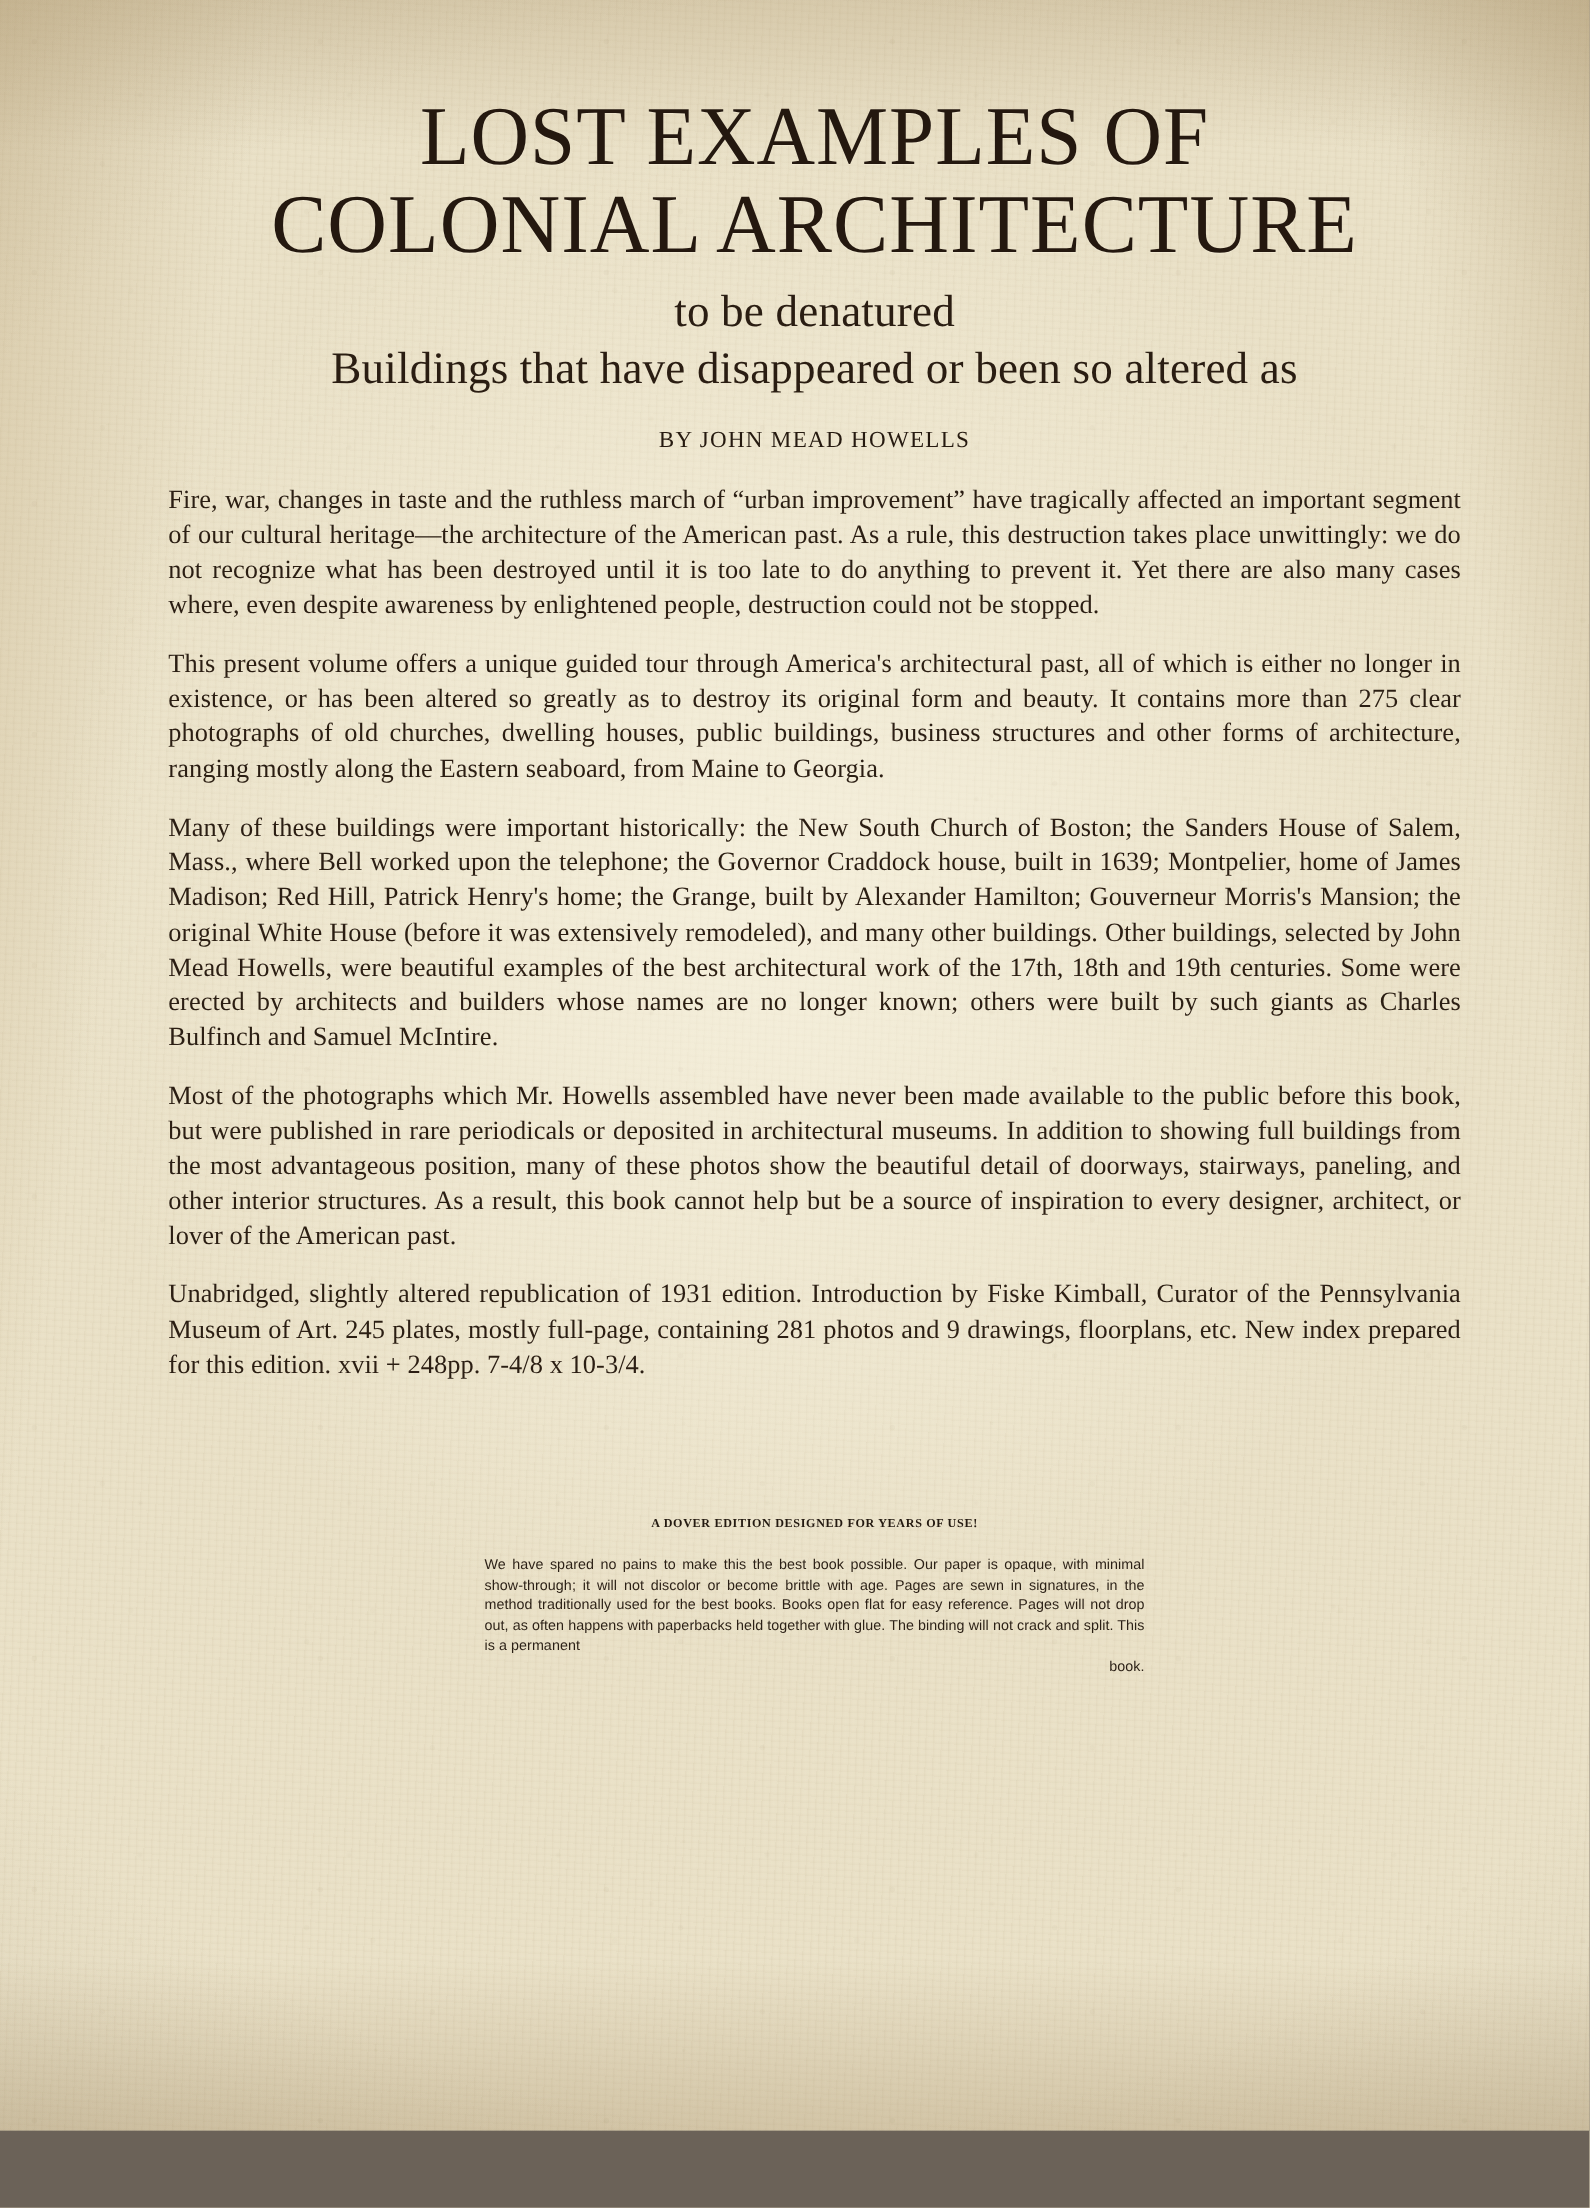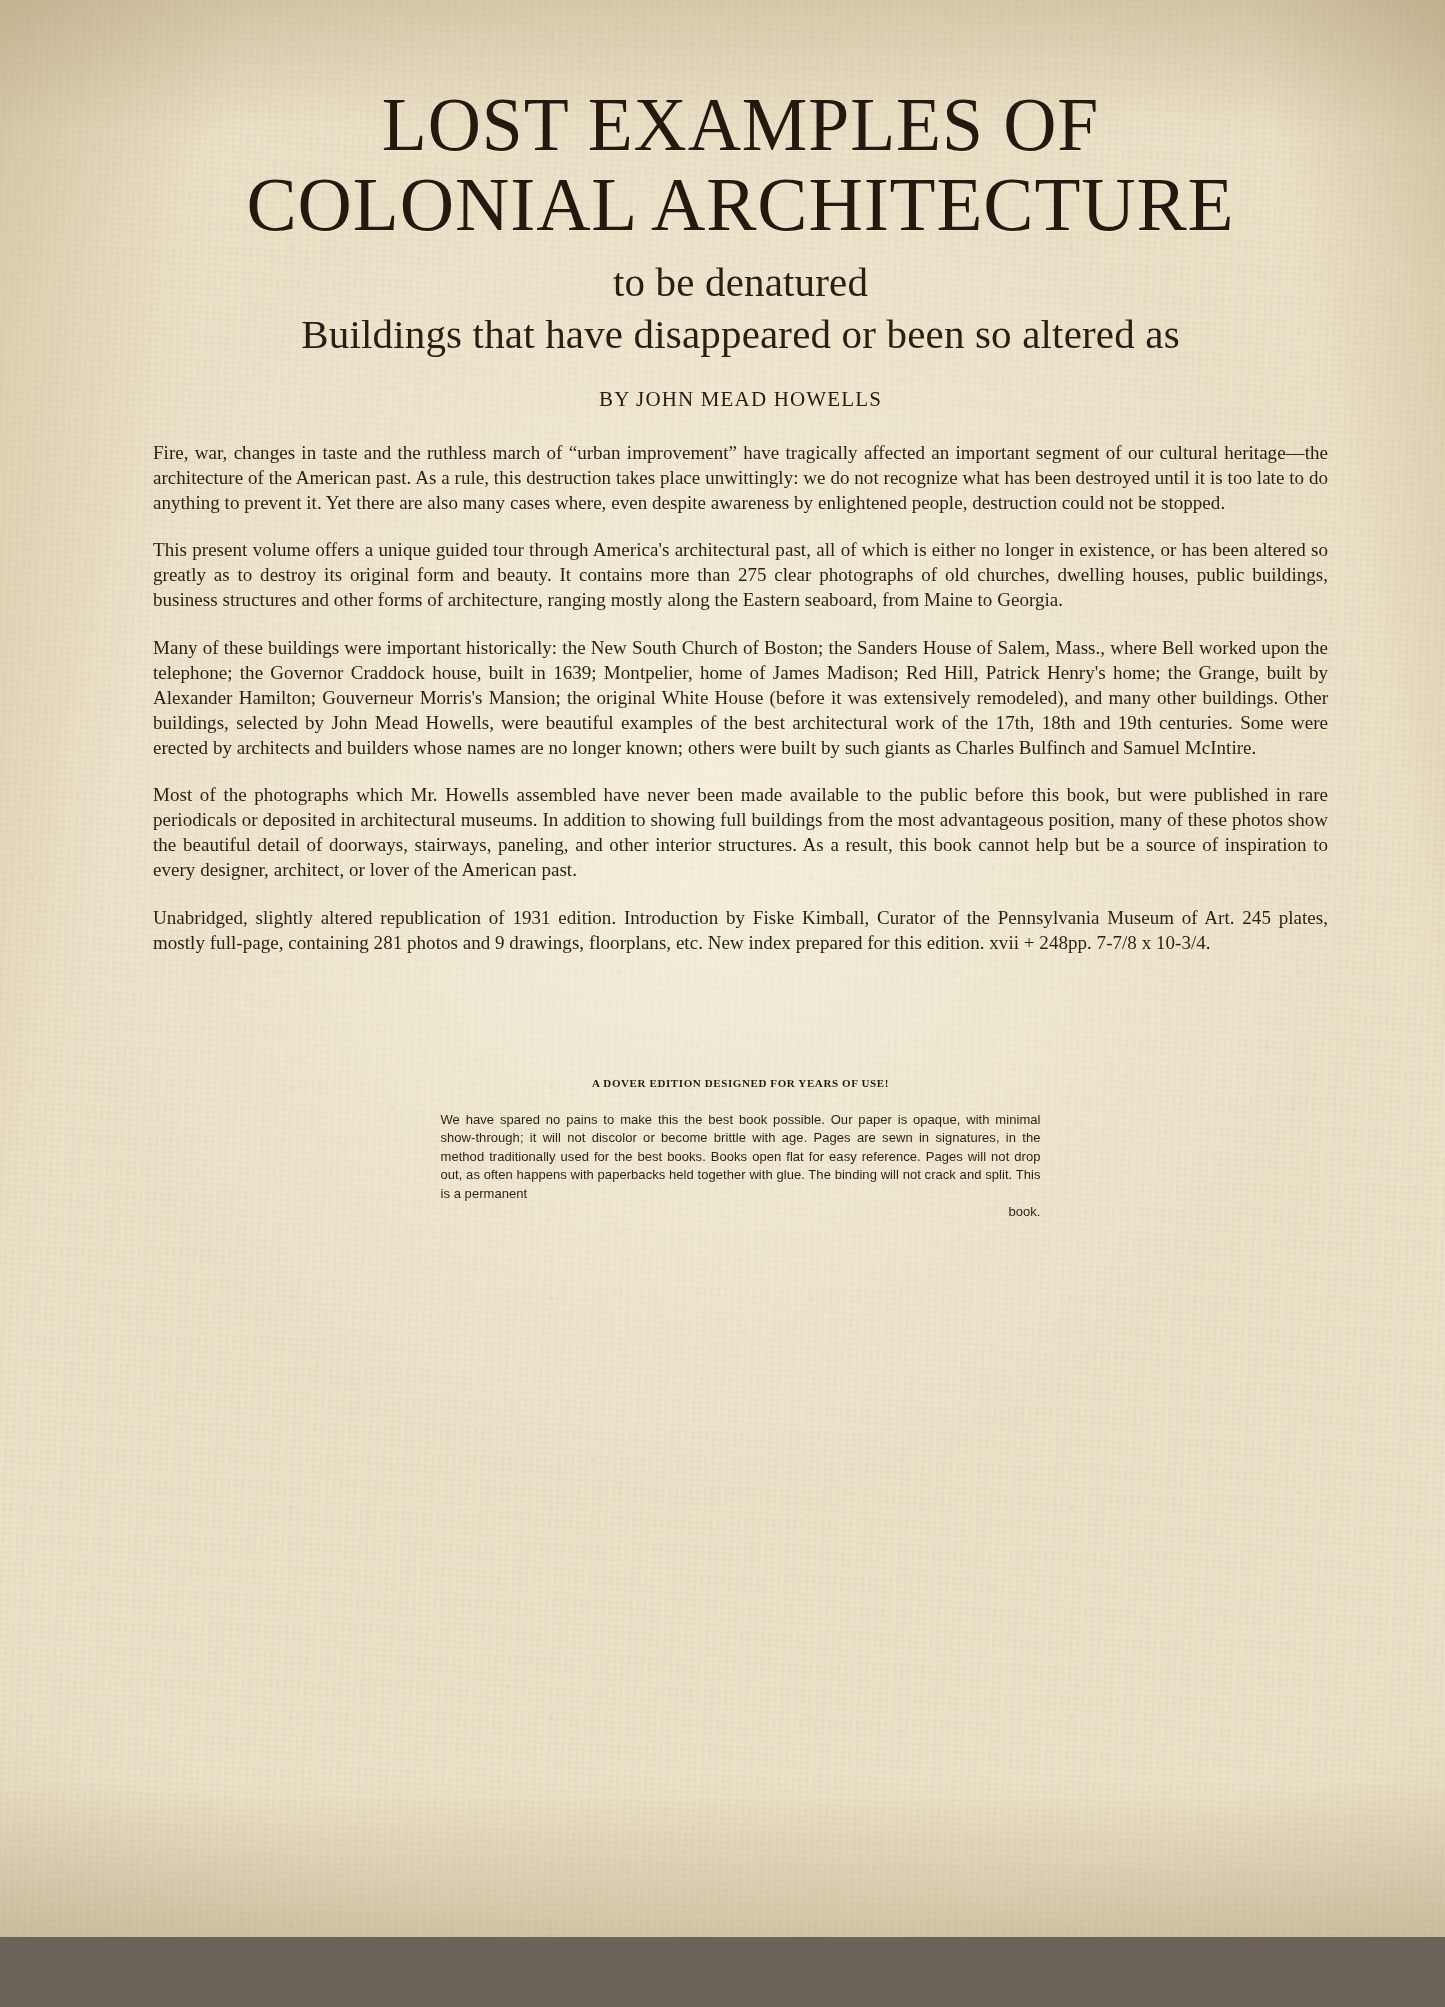--- a/index.html
+++ b/index.html
@@ -96,21 +96,21 @@
     margin-top: 26px;
     margin-bottom: 8px;
   }
 
   
   .body-copy {
     margin-top: 28px;
   }
 
   .body-copy p {
-    font-size: 19px;
+    font-size: 24px;
     line-height: 1.322;
     text-align: justify;
     text-justify: inter-word;
     margin: 0 0 22px 0;
     color: #2b1e13;
     letter-spacing: 0.002em;
   }
 
   .body-copy p:last-child {
     margin-bottom: 0;
@@ -177,21 +177,21 @@
       </div>
 
       <div class="byline">BY JOHN MEAD HOWELLS</div>
     </div>
 
     <div class="body-copy">
       <p>Fire, war, changes in taste and the ruthless march of “urban improvement” have tragically affected an important segment of our cultural heritage—the architecture of the American past. As a rule, this destruction takes place unwittingly: we do not recognize what has been destroyed until it is too late to do anything to prevent it. Yet there are also many cases where, even despite awareness by enlightened people, destruction could not be stopped.</p>
       <p>This present volume offers a unique guided tour through America's architectural past, all of which is either no longer in existence, or has been altered so greatly as to destroy its original form and beauty. It contains more than 275 clear photographs of old churches, dwelling houses, public buildings, business structures and other forms of architecture, ranging mostly along the Eastern seaboard, from Maine to Georgia.</p>
       <p>Many of these buildings were important historically: the New South Church of Boston; the Sanders House of Salem, Mass., where Bell worked upon the telephone; the Governor Craddock house, built in 1639; Montpelier, home of James Madison; Red Hill, Patrick Henry's home; the Grange, built by Alexander Hamilton; Gouverneur Morris's Mansion; the original White House (before it was extensively remodeled), and many other buildings. Other buildings, selected by John Mead Howells, were beautiful examples of the best architectural work of the 17th, 18th and 19th centuries. Some were erected by architects and builders whose names are no longer known; others were built by such giants as Charles Bulfinch and Samuel McIntire.</p>
       <p>Most of the photographs which Mr. Howells assembled have never been made available to the public before this book, but were published in rare periodicals or deposited in architectural museums. In addition to showing full buildings from the most advantageous position, many of these photos show the beautiful detail of doorways, stairways, paneling, and other interior structures. As a result, this book cannot help but be a source of inspiration to every designer, architect, or lover of the American past.</p>
-      <p>Unabridged, slightly altered republication of 1931 edition. Introduction by Fiske Kimball, Curator of the Pennsylvania Museum of Art. 245 plates, mostly full-page, containing 281 photos and 9 drawings, floorplans, etc. New index prepared for this edition. xvii + 248pp. 7-7/8 x 10-3/4.</p>
+      <p>Unabridged, slightly altered republication of 1931 edition. Introduction by Fiske Kimball, Curator of the Pennsylvania Museum of Art. 245 plates, mostly full-page, containing 281 photos and 9 drawings, floorplans, etc. New index prepared for this edition. xvii + 248pp. 7-4/8 x 10-3/4.</p>
 
     </div>
 
     <div class="dover-block">
       <div class="dover-heading">A DOVER EDITION DESIGNED FOR YEARS OF USE!</div>
       <div class="dover-text">
         <span>We have spared no pains to make this the best book possible. Our paper is opaque, with minimal show-through; it will not discolor or become brittle with age. Pages are sewn in signatures, in the method traditionally used for the best books. Books open flat for easy reference. Pages will not drop out, as often happens with paperbacks held together with glue. The binding will not crack and split. This is a permanent</span>
         <span class="last-word">book.</span>
       </div>
     </div>

